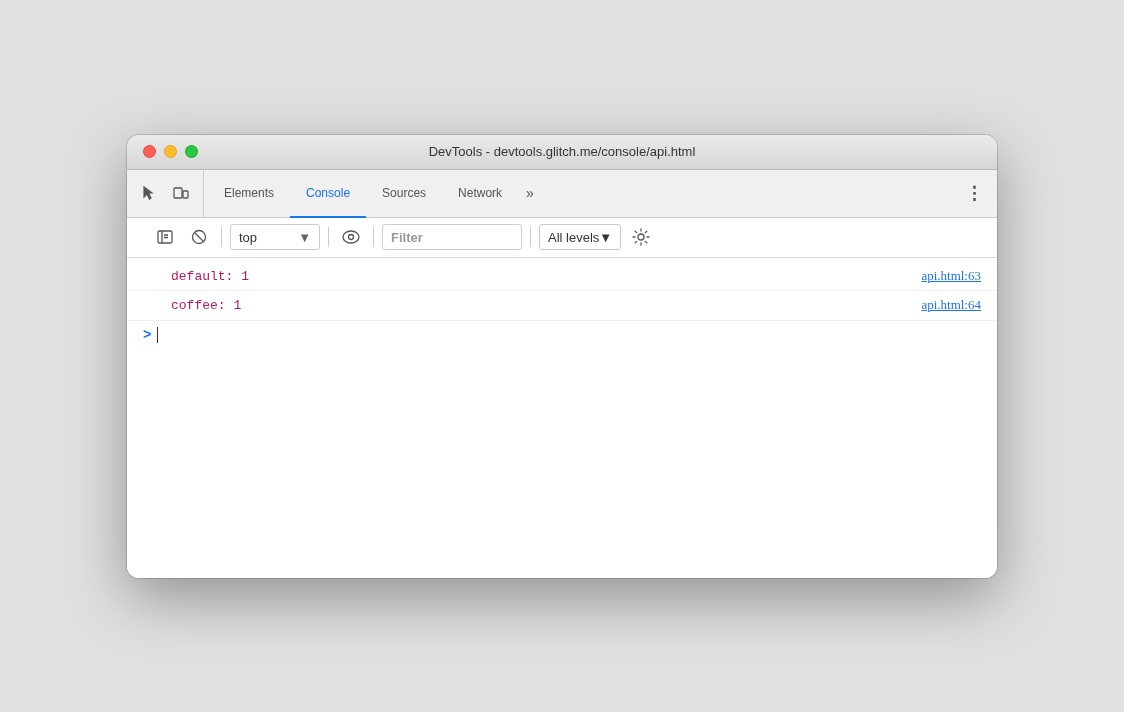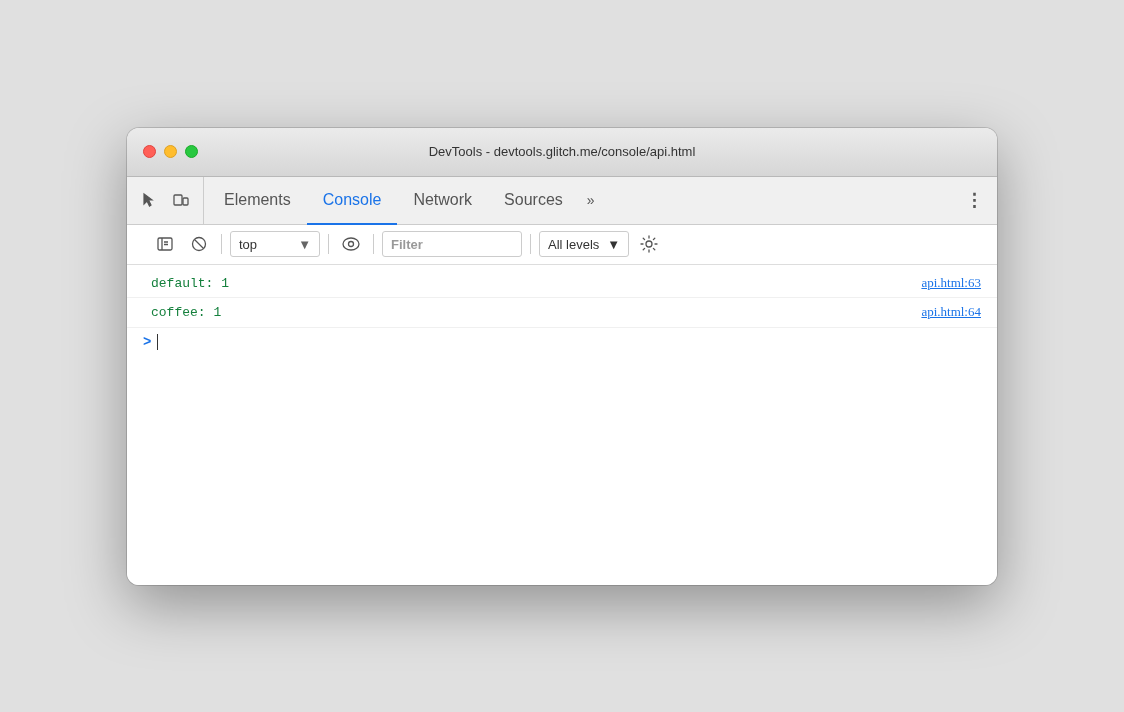--- a/index.html
+++ b/index.html
@@ -17,21 +17,21 @@
       width: 870px;
       background: #f5f5f5;
       border-radius: 12px;
       box-shadow: 0 20px 60px rgba(0,0,0,0.35), 0 0 0 1px rgba(0,0,0,0.15);
       overflow: hidden;
     }
 
     
     .titlebar {
       background: linear-gradient(to bottom, #ebebeb, #d6d6d6);
-      height: 49px;
+      height: 35px;
       display: flex;
       align-items: center;
       padding: 0 16px;
       border-bottom: 1px solid #b8b8b8;
       position: relative;
     }
 
     .traffic-lights {
       display: flex;
       gap: 8px;
@@ -87,21 +87,21 @@
       border-radius: 4px;
       cursor: pointer;
       color: #555;
       font-size: 16px;
     }
 
     .tab {
       display: flex;
       align-items: center;
       padding: 12px 16px;
-      font-size: 16px;
+      font-size: 12px;
       color: #555;
       cursor: pointer;
       border-bottom: 2px solid transparent;
       margin-bottom: -1px;
       white-space: nowrap;
     }
 
     .tab.active {
       color: #1a73e8;
       border-bottom: 2px solid #1a73e8;
@@ -199,21 +199,21 @@
       outline: none;
       background: #fff;
       font-weight: bold;
     }
 
     .filter-input::placeholder { color: #999; }
 
     .levels-select {
       display: flex;
       align-items: center;
-      gap: 8px;
+      gap: 0;
       padding: 0 8px;
       height: 26px;
       border: 1px solid #ccc;
       border-radius: 3px;
       background: #fff;
       cursor: pointer;
       font-size: 13px;
       color: #333;
       white-space: nowrap;
     }
@@ -241,21 +241,22 @@
     .console-row {
       display: flex;
       align-items: baseline;
       justify-content: space-between;
       padding: 4px 16px 4px 24px;
       border-bottom: 1px solid #f0f0f0;
       line-height: 1.5;
     }
 
     .console-text {
-      color: #15803d;
+      color: #be185d;
+      margin-left: 20px;
     }
 
     .console-link {
       color: #1a73e8;
       text-decoration: underline;
       cursor: pointer;
       font-family: Liberation Serif, serif;
       font-size: 13px;
     }
 
@@ -326,24 +327,24 @@
       </div>
     </div>
 
     <div class="tab">
       <span>Elements</span>
     </div>
     <div class="tab active">
       <span>Console</span>
     </div>
     <div class="tab">
+      <span>Sources</span>
+    </div>
+    <div class="tab">
       <span>Network</span>
-    </div>
-    <div class="tab">
-      <span>Sources</span>
     </div>
     <div class="tab-more">
       <span>»</span>
     </div>
 
     <div class="toolbar-spacer"></div>
 
     <div class="toolbar-menu-btn">
       <span>⋮</span>
     </div>

